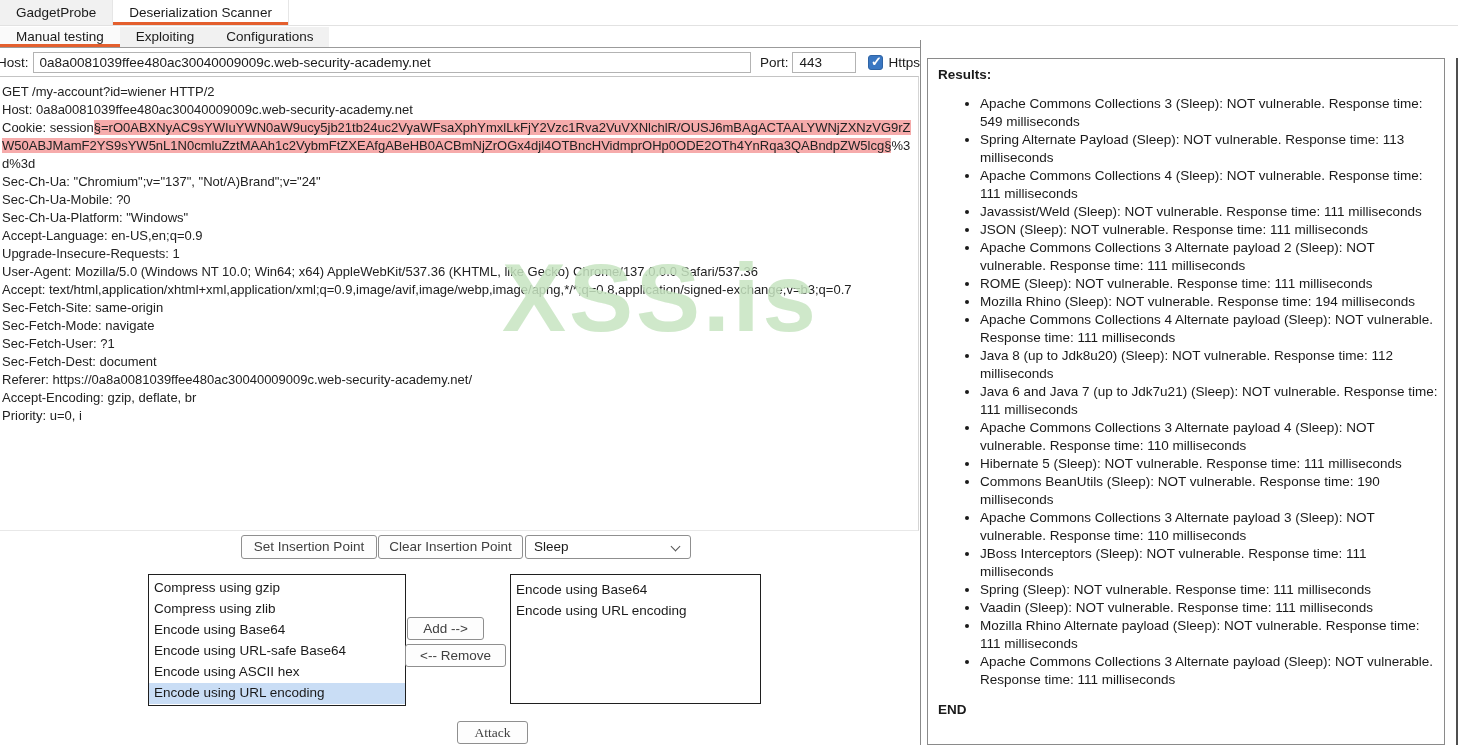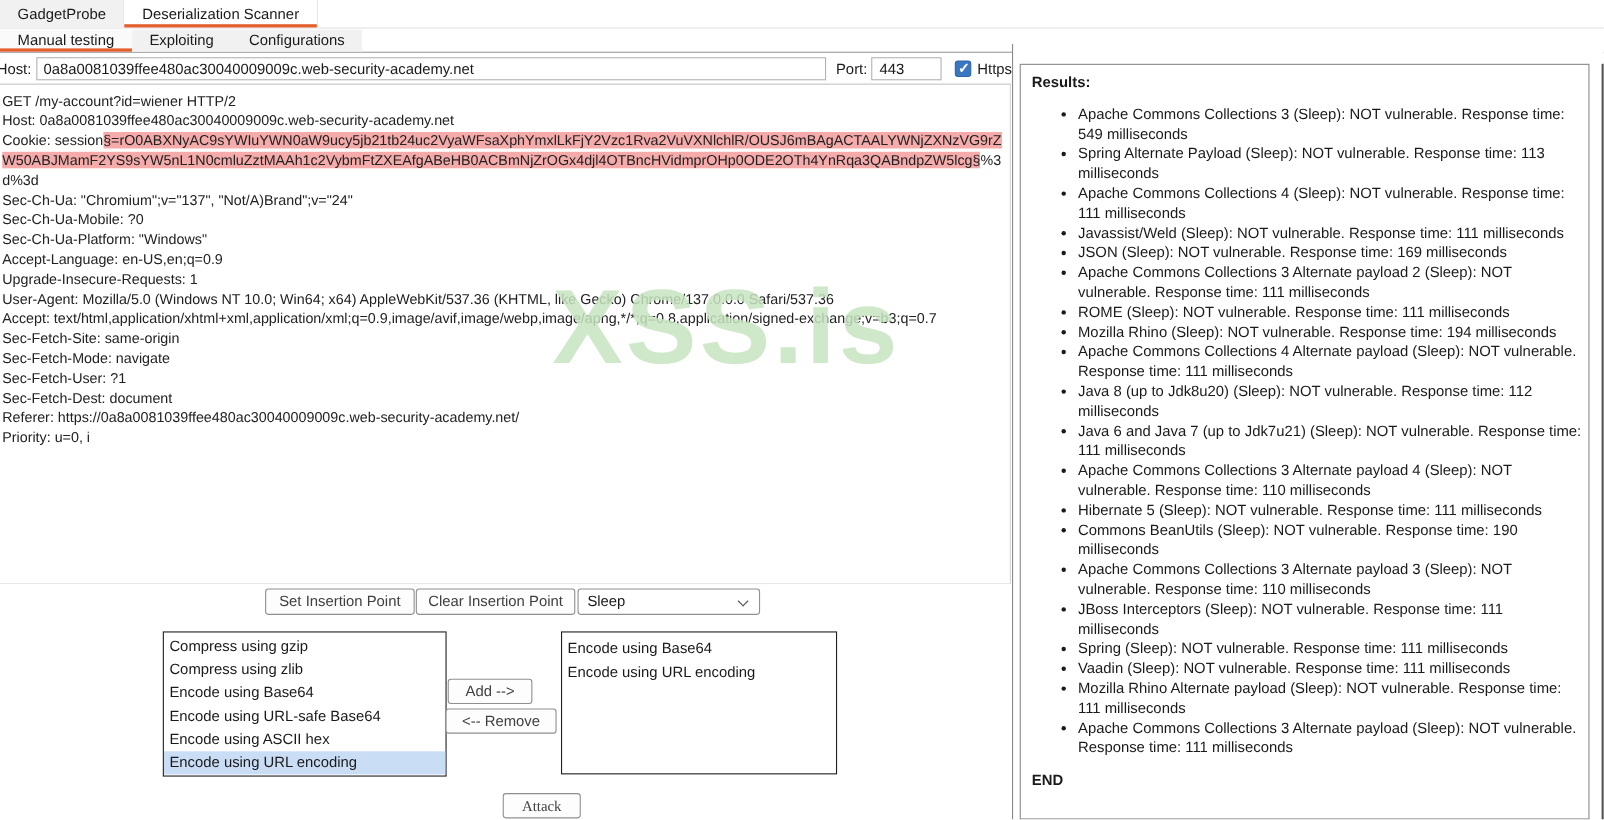--- a/index.html
+++ b/index.html
@@ -120,20 +120,21 @@
       <div class="req-line">Sec-Ch-Ua-Platform: "Windows"</div>
       <div class="req-line">Accept-Language: en-US,en;q=0.9</div>
       <div class="req-line">Upgrade-Insecure-Requests: 1</div>
       <div class="req-line">User-Agent: Mozilla/5.0 (Windows NT 10.0; Win64; x64) AppleWebKit/537.36 (KHTML, like Gecko) Chrome/137.0.0.0 Safari/537.36</div>
       <div class="req-line">Accept: text/html,application/xhtml+xml,application/xml;q=0.9,image/avif,image/webp,image/apng,*/*;q=0.8,application/signed-exchange;v=b3;q=0.7</div>
       <div class="req-line">Sec-Fetch-Site: same-origin</div>
       <div class="req-line">Sec-Fetch-Mode: navigate</div>
       <div class="req-line">Sec-Fetch-User: ?1</div>
       <div class="req-line">Sec-Fetch-Dest: document</div>
       <div class="req-line">Referer: https://0a8a0081039ffee480ac30040009009c.web-security-academy.net/</div>
+      <div class="req-line">Accept-Encoding: gzip, deflate, br</div>
       <div class="req-line">Priority: u=0, i</div>
     </div>
 </div>
 
 <div class="watermark">XSS.is</div>
 
 <div class="btn" id="btn-set">Set Insertion Point</div>
 <div class="btn" id="btn-clear">Clear Insertion Point</div>
 <div class="dropdown">
   <span>Sleep</span>
@@ -163,21 +164,21 @@
 
 <div class="results-panel">
   <div class="results-box">
     <div class="results-title">Results:</div>
     <ul class="results-list">
 
     <li class="result-item">Apache Commons Collections 3 (Sleep): NOT vulnerable. Response time: 549 milliseconds</li>
         <li class="result-item">Spring Alternate Payload (Sleep): NOT vulnerable. Response time: 113 milliseconds</li>
         <li class="result-item">Apache Commons Collections 4 (Sleep): NOT vulnerable. Response time: 111 milliseconds</li>
         <li class="result-item">Javassist/Weld (Sleep): NOT vulnerable. Response time: 111 milliseconds</li>
-        <li class="result-item">JSON (Sleep): NOT vulnerable. Response time: 169 milliseconds</li>
+        <li class="result-item">JSON (Sleep): NOT vulnerable. Response time: 111 milliseconds</li>
         <li class="result-item">Apache Commons Collections 3 Alternate payload 2 (Sleep): NOT vulnerable. Response time: 111 milliseconds</li>
         <li class="result-item">ROME (Sleep): NOT vulnerable. Response time: 111 milliseconds</li>
         <li class="result-item">Mozilla Rhino (Sleep): NOT vulnerable. Response time: 194 milliseconds</li>
         <li class="result-item">Apache Commons Collections 4 Alternate payload (Sleep): NOT vulnerable. Response time: 111 milliseconds</li>
         <li class="result-item">Java 8 (up to Jdk8u20) (Sleep): NOT vulnerable. Response time: 112 milliseconds</li>
         <li class="result-item">Java 6 and Java 7 (up to Jdk7u21) (Sleep): NOT vulnerable. Response time: 111 milliseconds</li>
         <li class="result-item">Apache Commons Collections 3 Alternate payload 4 (Sleep): NOT vulnerable. Response time: 110 milliseconds</li>
         <li class="result-item">Hibernate 5 (Sleep): NOT vulnerable. Response time: 111 milliseconds</li>
         <li class="result-item">Commons BeanUtils (Sleep): NOT vulnerable. Response time: 190 milliseconds</li>
         <li class="result-item">Apache Commons Collections 3 Alternate payload 3 (Sleep): NOT vulnerable. Response time: 110 milliseconds</li>

